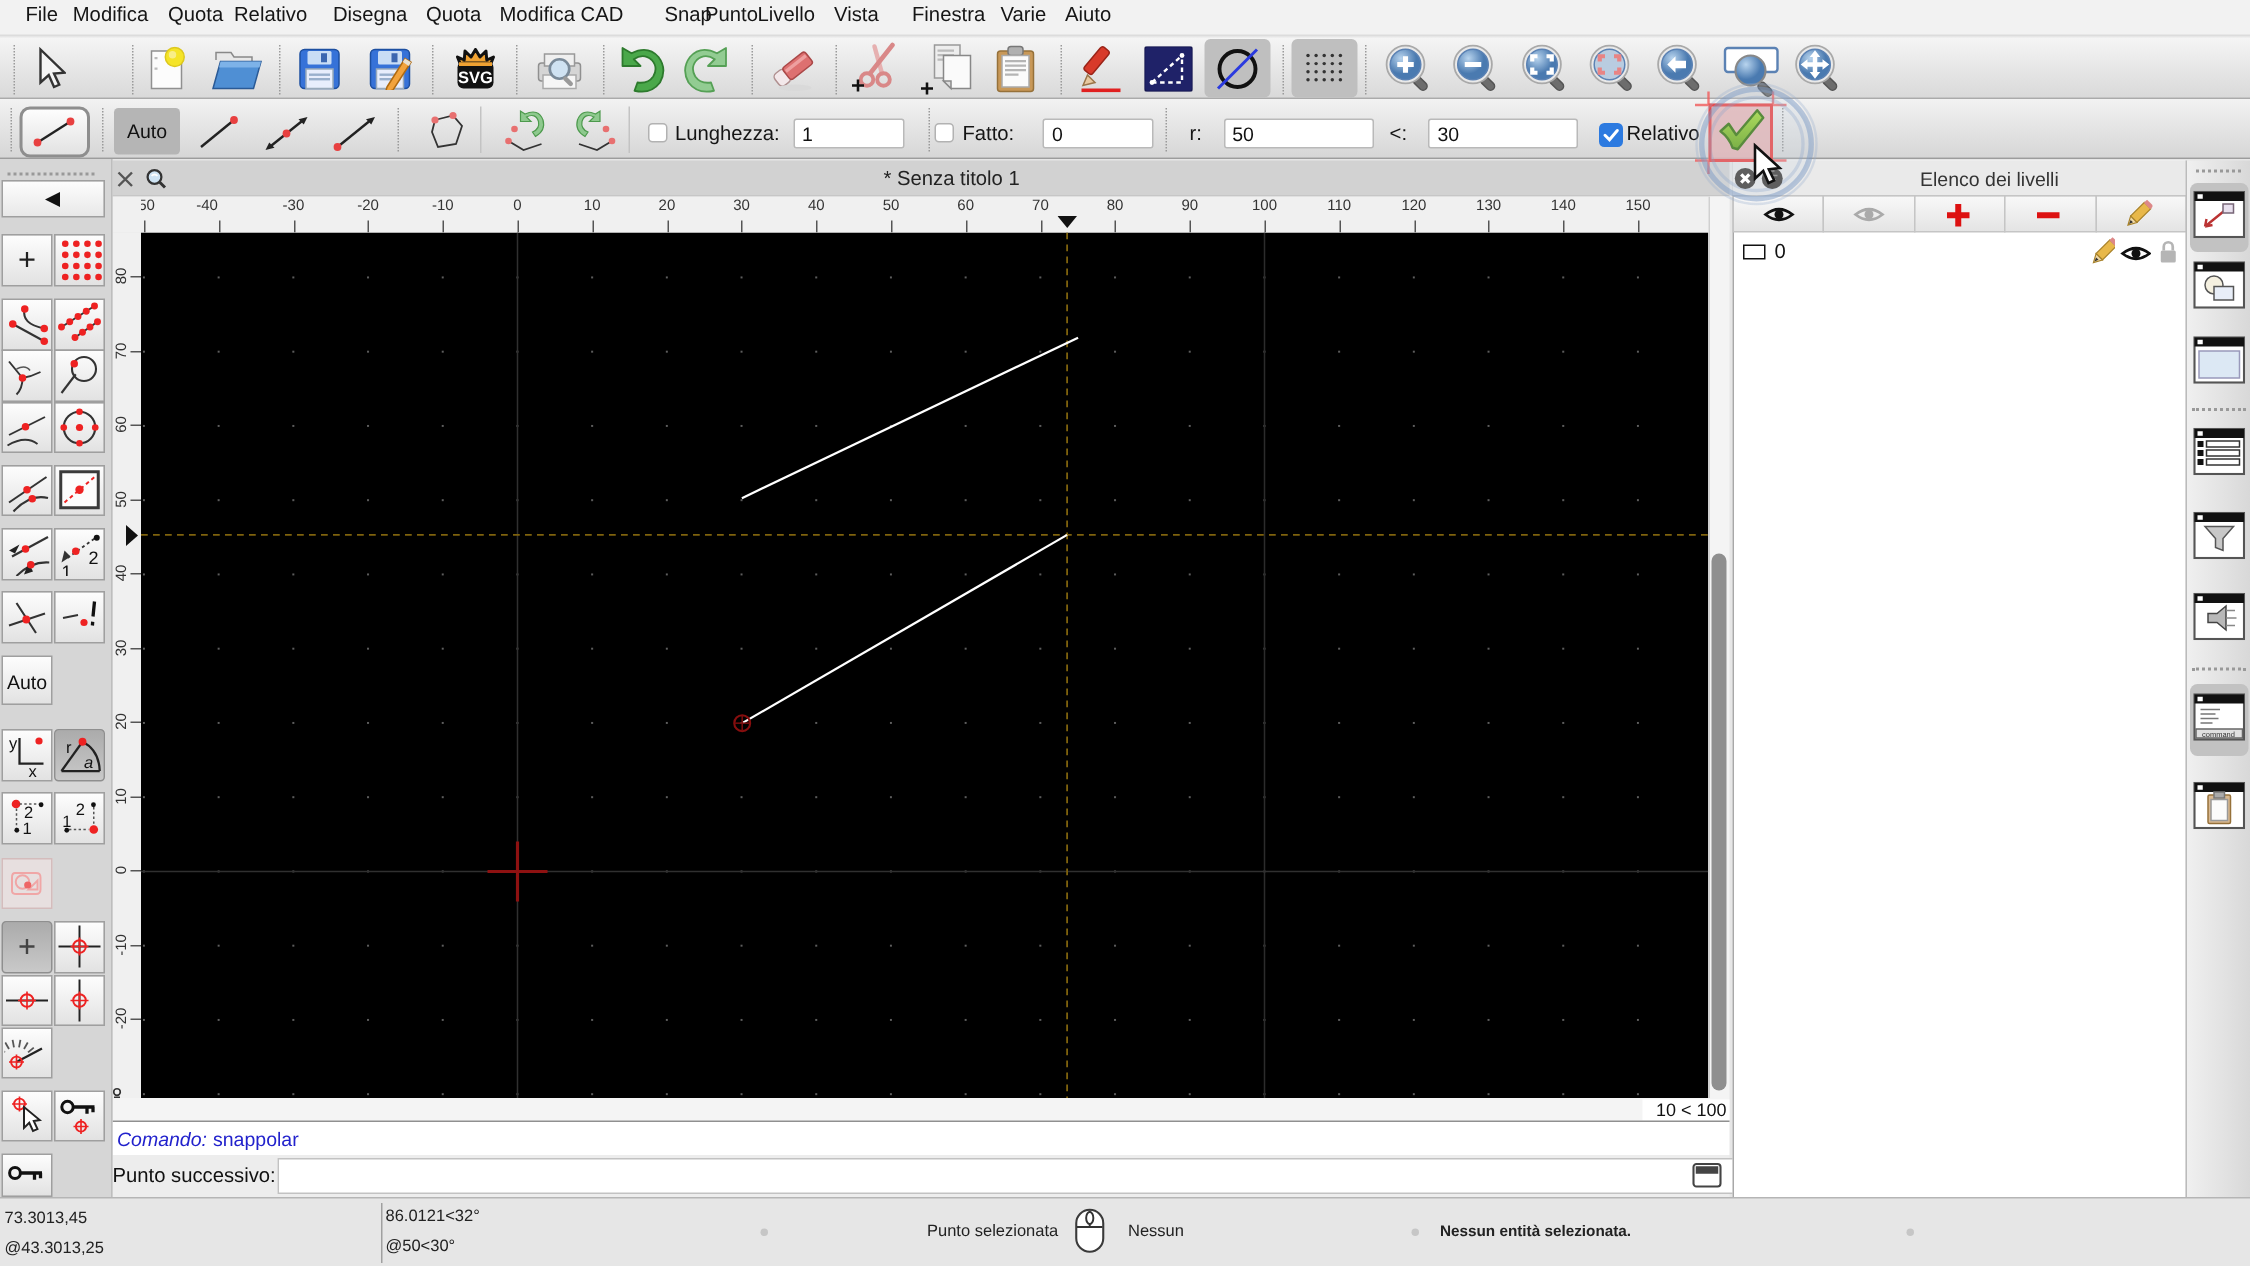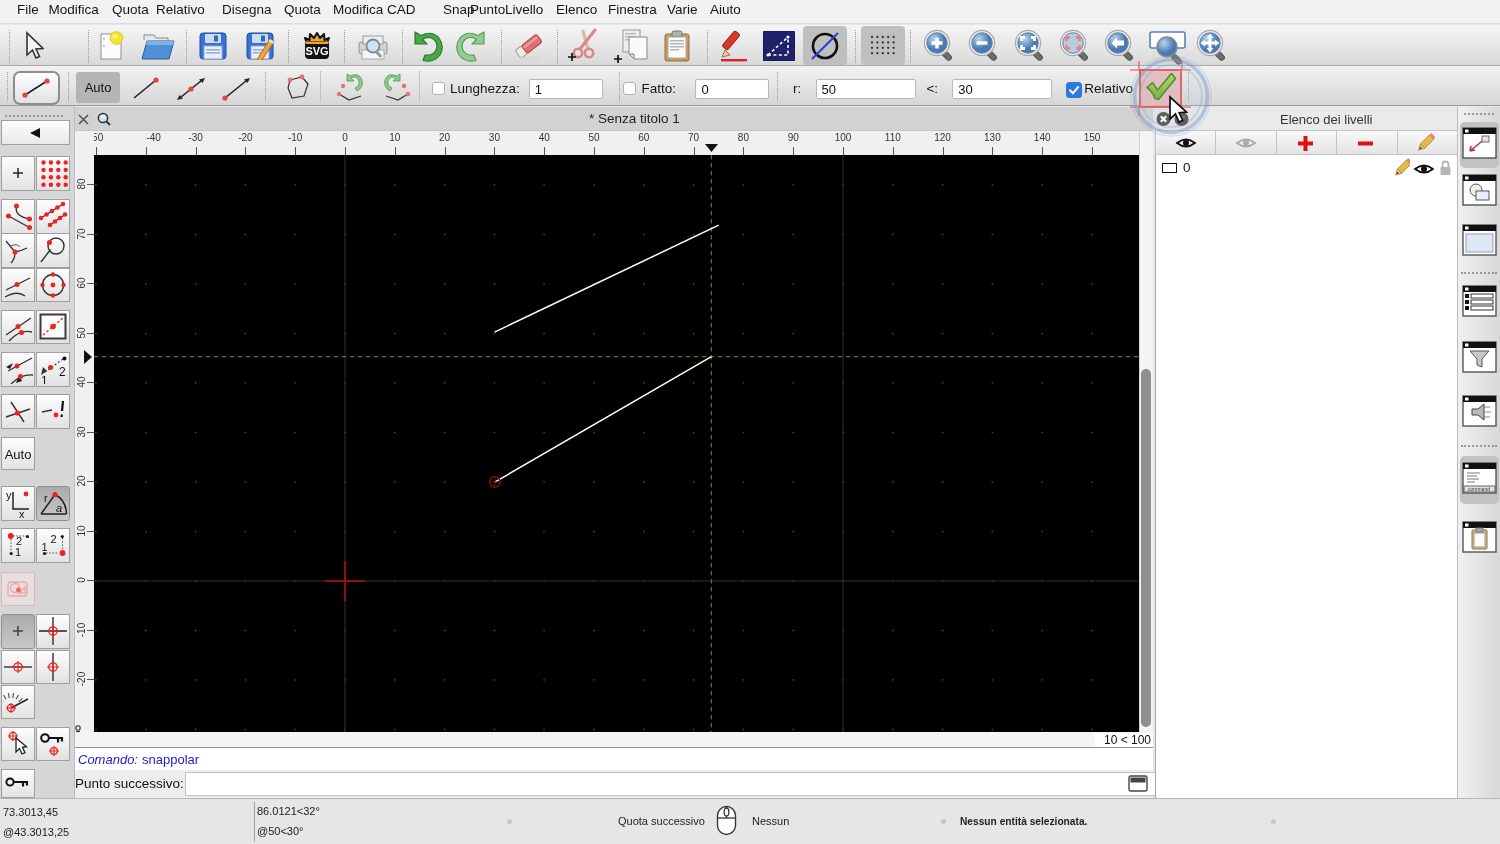--- a/index.html
+++ b/index.html
@@ -23,21 +23,21 @@
 <div class="mi" style="left:17px">File</div>
 <div class="mi" style="left:48.5px">Modifica</div>
 <div class="mi" style="left:112px">Quota</div>
 <div class="mi" style="left:156px">Relativo</div>
 <div class="mi" style="left:222px">Disegna</div>
 <div class="mi" style="left:284px">Quota</div>
 <div class="mi" style="left:333px">Modifica CAD</div>
 <div class="mi" style="left:443px">Snap</div>
 <div class="mi" style="left:470px">Punto</div>
 <div class="mi" style="left:505px">Livello</div>
-<div class="mi" style="left:556px">Elenco</div>
+<div class="mi" style="left:556px">Vista</div>
 <div class="mi" style="left:608px">Finestra</div>
 <div class="mi" style="left:667px">Varie</div>
 <div class="mi" style="left:710px">Aiuto</div>
 <div class="ab" style="left:0;top:25px;width:1500px;height:41px;background:linear-gradient(#f5f5f5,#d9d9d9);border-bottom:1px solid #aaa"></div>
 <div class="sep1" style="left:9px"></div>
 <div class="sep1" style="left:88px"></div>
 <div class="sep1" style="left:186px"></div>
 <div class="sep1" style="left:288px"></div>
 <div class="sep1" style="left:344px"></div>
 <div class="sep1" style="left:402px"></div>
@@ -328,21 +328,21 @@
     </svg>
 <svg class="ab" style="left:97px;top:112px" width="14" height="15" viewBox="0 0 14 15">
       <circle cx="6" cy="6" r="4.6" fill="#cfe4f4" stroke="#333" stroke-width="1.5"></circle>
       <line x1="9.5" y1="9.5" x2="13" y2="13" stroke="#333" stroke-width="2"></line>
       <path d="M4,5.2 Q6,3.4 8,5.2" stroke="#fff" stroke-width="1.2" fill="none"></path>
     </svg>
 <div class="ab" style="left:75px;top:131px;width:19px;height:24px;background:#f0f0f0"></div>
 <div class="ab" style="left:94px;top:131px;width:1059px;height:24px;background:#f0f0f0;overflow:hidden">
 <div class="rlbl" style="left:-13.000000000000028px;top:1px;width:30px;text-align:center">-50</div>
 <div class="ab" style="left:1.9999999999999716px;top:16px;width:1px;height:8px;background:#555"></div>
-<div class="rlbl" style="left:36.79999999999998px;top:1px;width:30px;text-align:right">-40</div>
+<div class="rlbl" style="left:36.79999999999998px;top:1px;width:30px;text-align:left">-40</div>
 <div class="ab" style="left:51.79999999999998px;top:16px;width:1px;height:8px;background:#555"></div>
 <div class="rlbl" style="left:86.6px;top:1px;width:30px;text-align:center">-30</div>
 <div class="ab" style="left:101.6px;top:16px;width:1px;height:8px;background:#555"></div>
 <div class="rlbl" style="left:136.39999999999998px;top:1px;width:30px;text-align:center">-20</div>
 <div class="ab" style="left:151.39999999999998px;top:16px;width:1px;height:8px;background:#555"></div>
 <div class="rlbl" style="left:186.2px;top:1px;width:30px;text-align:center">-10</div>
 <div class="ab" style="left:201.2px;top:16px;width:1px;height:8px;background:#555"></div>
 <div class="rlbl" style="left:236.0px;top:1px;width:30px;text-align:center">0</div>
 <div class="ab" style="left:251.0px;top:16px;width:1px;height:8px;background:#555"></div>
 <div class="rlbl" style="left:285.8px;top:1px;width:30px;text-align:center">10</div>
@@ -446,21 +446,21 @@
         <rect x="1" y="1" width="18" height="15" rx="2" fill="#fff" stroke="#444" stroke-width="1.4"></rect>
         <rect x="2.5" y="2.5" width="15" height="5" fill="#444"></rect>
       </svg>
     </div>
 <div class="ab" style="left:0;top:798px;width:1500px;height:46px;background:#e6e6e6;border-top:1px solid #b5b5b5"></div>
 <div class="ab" style="left:254px;top:802px;width:1px;height:40px;background:#a0a0a0"></div>
 <div class="stx" style="left:3px;top:806px">73.3013,45</div>
 <div class="stx" style="left:3px;top:826px">@43.3013,25</div>
 <div class="stx" style="left:257px;top:805px">86.0121&lt;32°</div>
 <div class="stx" style="left:257px;top:825px">@50&lt;30°</div>
-<div class="stx" style="left:618px;top:815px">Quota successivo</div>
+<div class="stx" style="left:618px;top:815px">Punto selezionata</div>
 <div class="stx" style="left:752px;top:815px">Nessun</div>
 <div class="stx" style="left:960px;top:816px;font-weight:bold;font-size:10.2px">Nessun entità selezionata.</div>
 <div class="ab" style="left:507px;top:819px;width:5px;height:5px;border-radius:50%;background:#c6c6c6"></div>
 <div class="ab" style="left:941px;top:819px;width:5px;height:5px;border-radius:50%;background:#c6c6c6"></div>
 <div class="ab" style="left:1271px;top:819px;width:5px;height:5px;border-radius:50%;background:#c6c6c6"></div>
 <svg class="ab" style="left:716px;top:805px" width="21" height="31" viewBox="0 0 21 31">
       <rect x="1.5" y="1.5" width="18" height="28" rx="9" fill="#fff" stroke="#3a3a3a" stroke-width="1.4"></rect>
       <line x1="10.5" y1="2" x2="10.5" y2="13" stroke="#333" stroke-width="1.3"></line>
       <line x1="2" y1="13" x2="19" y2="13" stroke="#333" stroke-width="1.3"></line>
       <ellipse cx="10.5" cy="7" rx="2.4" ry="4" fill="#fff" stroke="#333" stroke-width="1.3"></ellipse>

